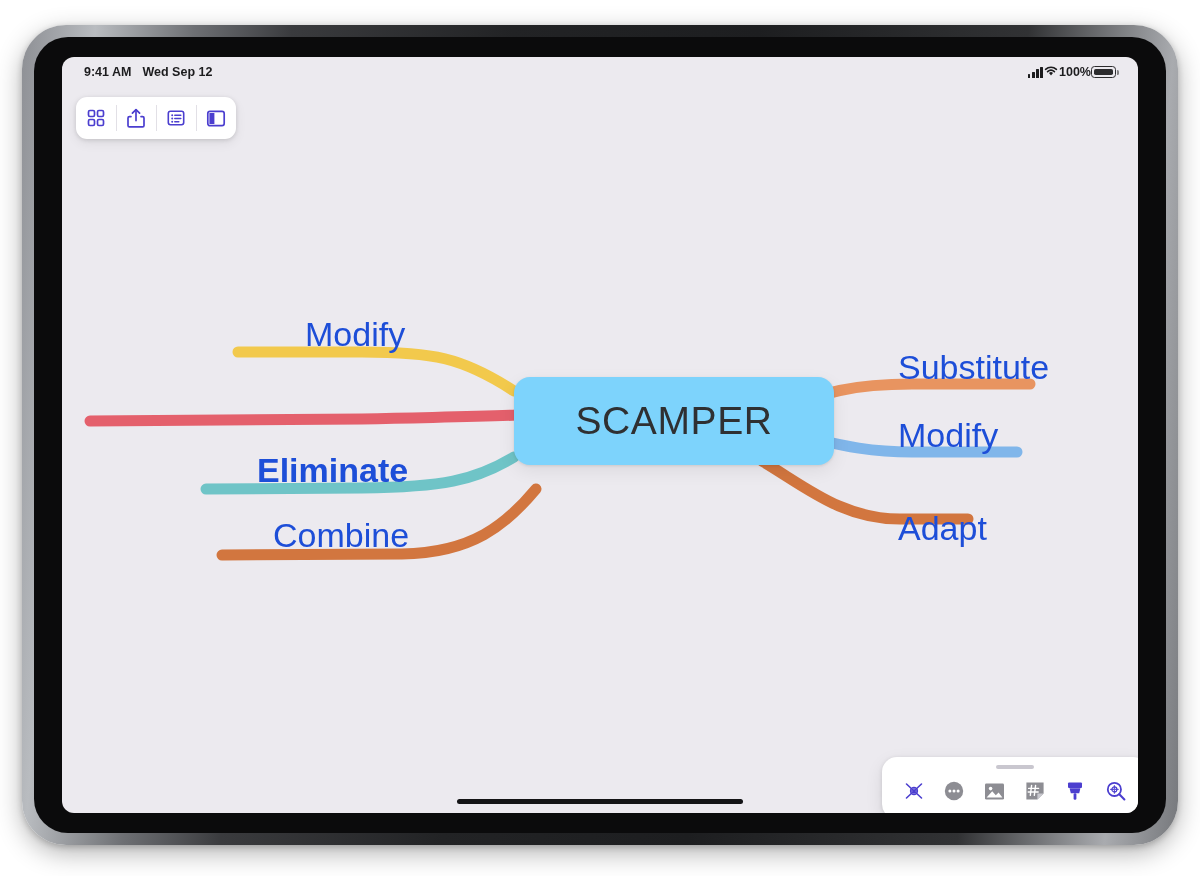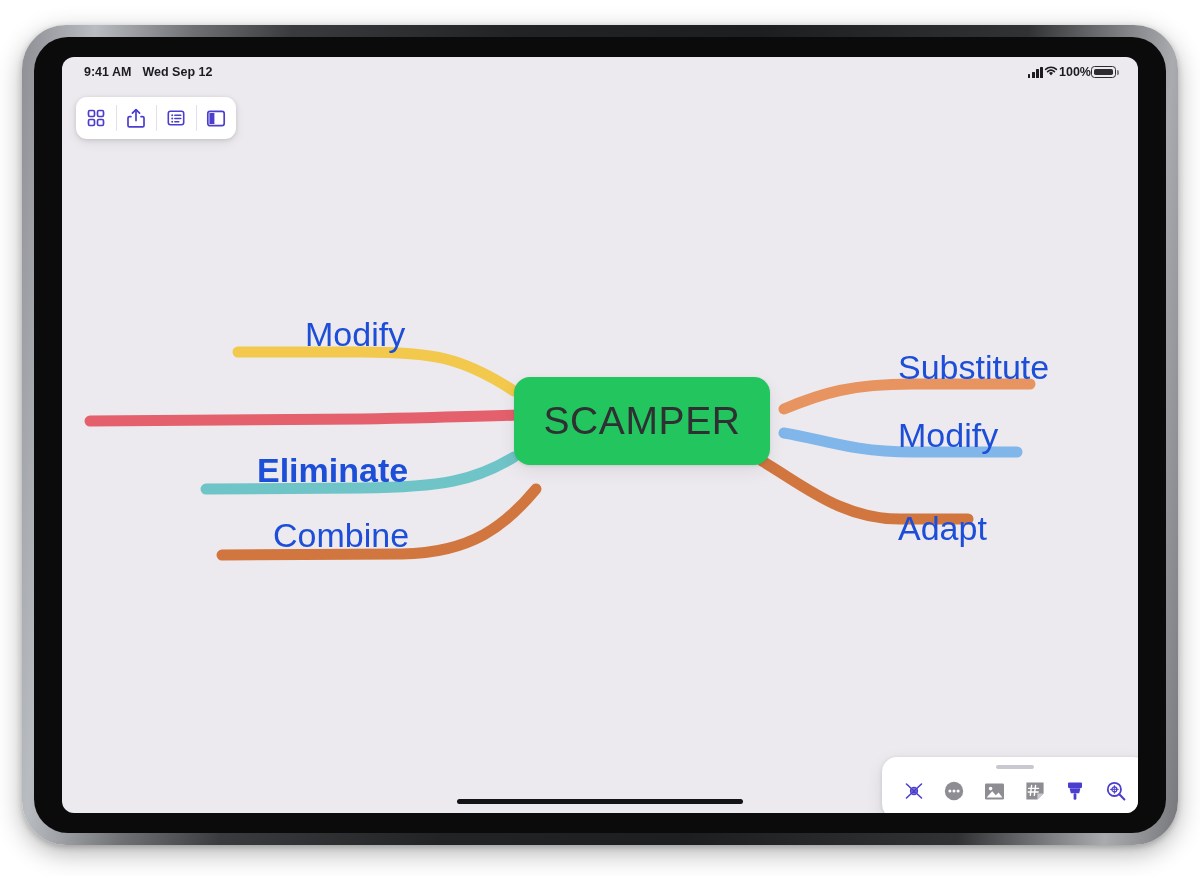--- a/index.html
+++ b/index.html
@@ -99,22 +99,22 @@
   }
   .tb-btn svg { display: block; }
 
   
   .canvas { position: absolute; inset: 0; }
   .map-svg { position: absolute; left: 0; top: 0; width: 1076px; height: 756px; }
 
   .node-center {
     position: absolute;
     left: 452px; top: 320px;
-    width: 256px; height: 88px;
-    background: #22c55e;
+    width: 320px; height: 88px;
+    background: #7dd3fc;
     border-radius: 16px;
     display: flex; align-items: center; justify-content: center;
     box-shadow: 0 1px 3px rgba(0,0,0,.10), 0 6px 18px rgba(0,0,0,.07);
     z-index: 3;
   }
   .node-center span {
     font-size: 39px; color: #2f3032; letter-spacing: .6px; font-weight: 400;
   }
 
   .leaf-label {

